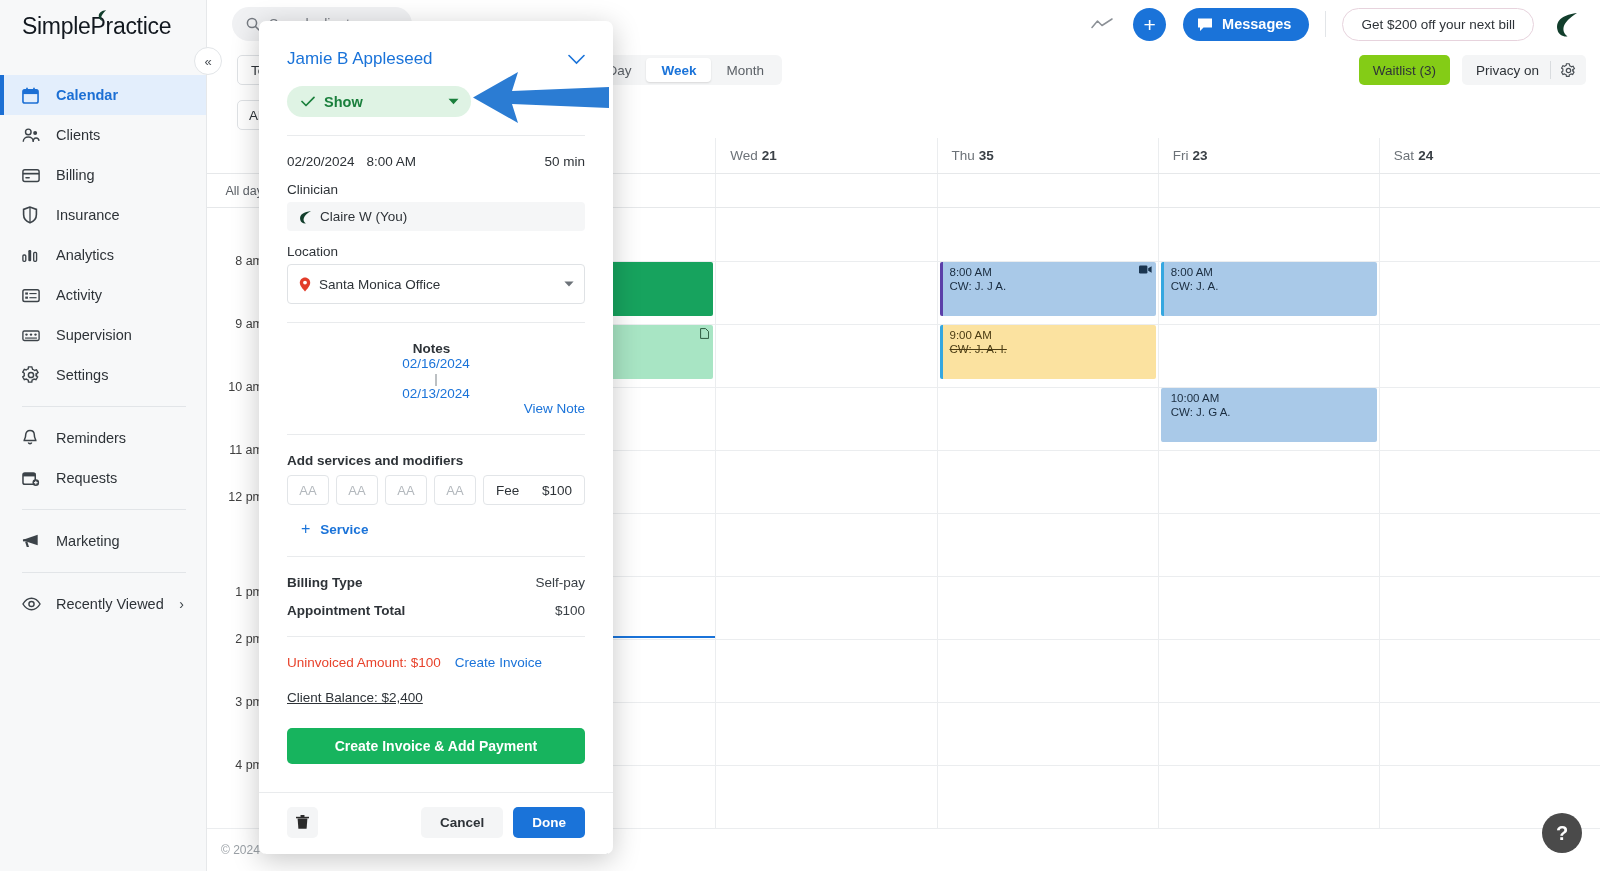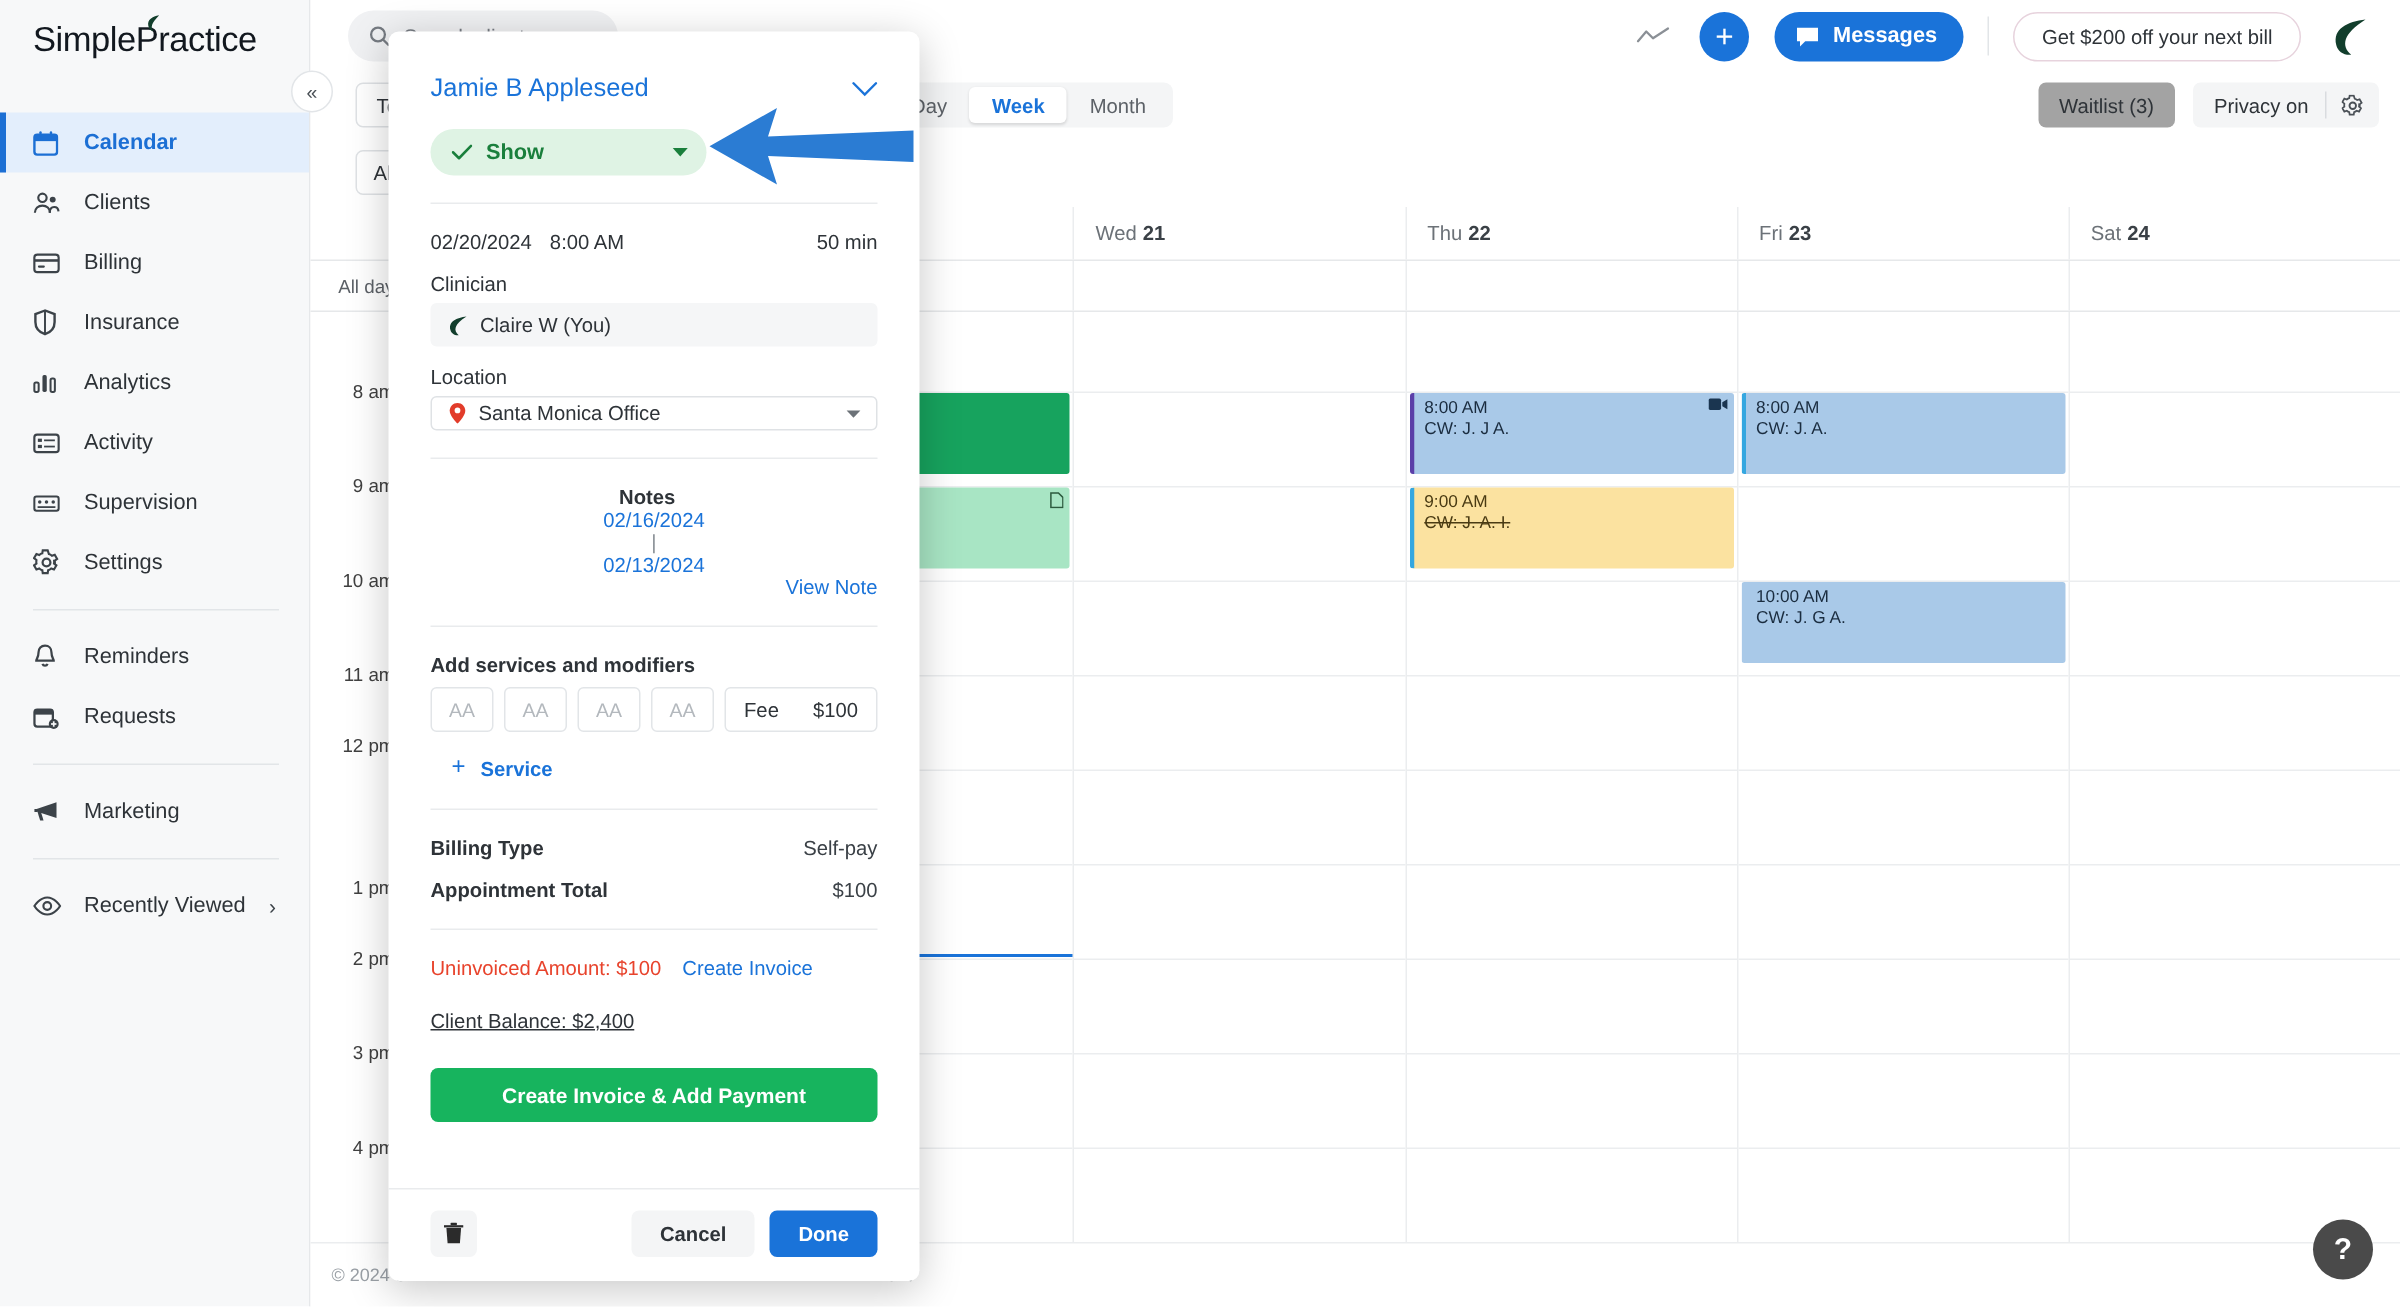--- a/index.html
+++ b/index.html
@@ -83,21 +83,21 @@
   .seg {
     margin:0 auto; display:flex; background:#f4f5f6; border-radius:6px; padding:3px; height:30px;
   }
   .seg-btn {
     padding:0 15px; display:flex; align-items:center; font-size:13.5px; color:#5c6167;
     border-radius:4px; cursor:pointer;
   }
   .seg-btn.active { background:#fff; color:#1a73d9; font-weight:700; box-shadow:0 1px 2px rgba(0,0,0,.12); }
   .tool-right { margin-left:auto; display:flex; align-items:center; }
   .pill-btn {
-    height:30px; background:#a3a3a3; border-radius:5px; display:flex; align-items:center;
+    height:30px; background:#84cc16; border-radius:5px; display:flex; align-items:center;
     padding:0 14px; font-size:13.5px; color:#2e3338; cursor:pointer;
   }
   .privacy-group {
     height:30px; background:#f4f5f6; border-radius:5px; display:flex; align-items:center;
     margin-left:12px; cursor:pointer;
   }
   .privacy-group .ptext { padding:0 11px 0 14px; font-size:13.5px; color:#2e3338; }
   .privacy-group .pdiv { width:1px; height:18px; background:#d9dcdf; }
   .privacy-group .pgear { padding:0 10px; display:flex; color:#4a5056; }
 
@@ -185,21 +185,21 @@
   .dt-row .dur { margin-left:auto; color:#2e3338; }
   .dt-row .tm { margin-left:12px; }
 
   .fld-label { font-size:13.5px; color:#2e3338; margin-top:13px; margin-bottom:5px; }
   .fld-ro {
     height:29px; background:#f5f6f7; border-radius:4px; display:flex; align-items:center;
     padding:0 11px; font-size:13.5px; color:#2e3338;
   }
   .fld-ro .fi { margin-right:8px; display:flex; }
   .fld-sel {
-    height:23px; background:#fff; border:1px solid #dfe2e5; border-radius:4px; display:flex;
+    height:40px; background:#fff; border:1px solid #dfe2e5; border-radius:4px; display:flex;
     align-items:center; padding:0 10px 0 11px; font-size:13.5px; color:#2e3338; cursor:pointer;
   }
   .fld-sel .fi { margin-right:8px; display:flex; }
   .fld-sel .car { margin-left:auto; color:#6c7278; display:flex; }
 
   .notes-row { display:flex; align-items:center; font-size:13.5px;flex-direction:column; }
   .notes-row .nlbl { font-weight:700; color:#2e3338; margin-right:9px; }
   .notes-row a { color:#1a73d9; text-decoration:none; cursor:pointer; }
   .notes-row .sepbar { color:#8a9096; margin:0 6px; }
   .notes-row .viewnote { margin-left:auto; color:#1a73d9; cursor:pointer; }
@@ -489,21 +489,21 @@
         <div class="dayhead today">
           <span>Tue</span>
           <b>20</b>
         </div>
         <div class="dayhead">
           <span>Wed</span>
           <b>21</b>
         </div>
         <div class="dayhead">
           <span>Thu</span>
-          <b>22</b>
+          <b>35</b>
         </div>
         <div class="dayhead">
           <span>Fri</span>
           <b>23</b>
         </div>
         <div class="dayhead">
           <span>Sat</span>
           <b>24</b>
         </div>
       </div>

